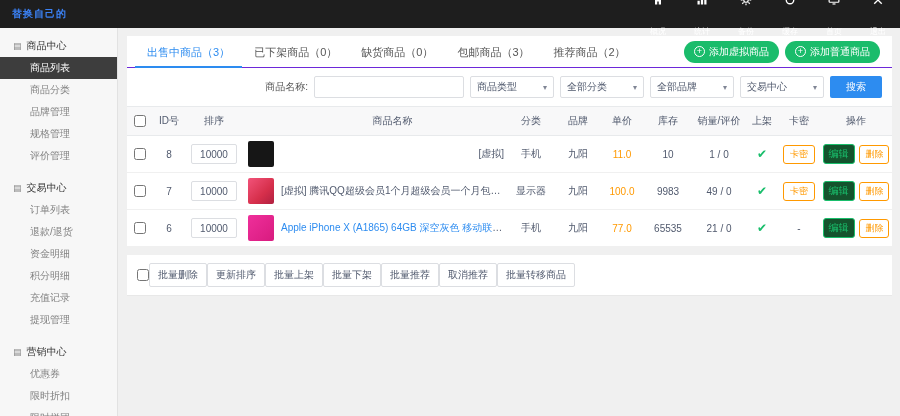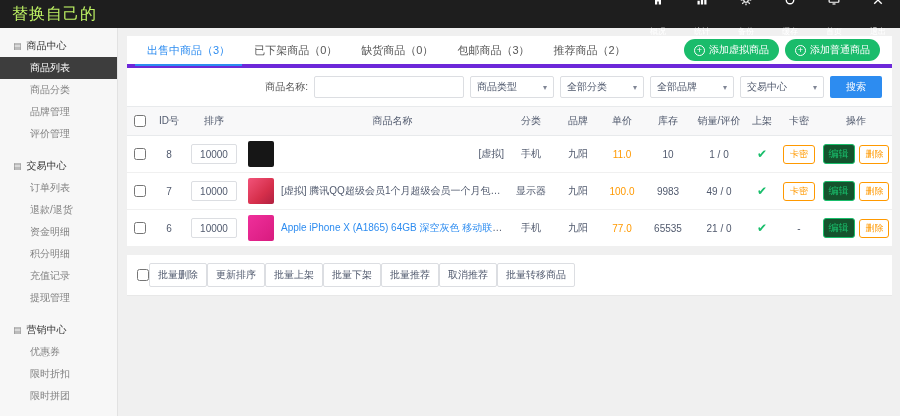--- a/index.html
+++ b/index.html
@@ -1,37 +1,37 @@
 <!DOCTYPE html>
 <html><head>
 <meta charset="utf-8">
 <style>
   *{box-sizing:border-box;margin:0;padding:0}
   html,body{width:900px;height:416px}
   body{font-family:"Liberation Sans","DejaVu Sans",sans-serif;background:#f0f0f0;overflow:hidden;position:relative}
 
   
   .topbar{height:28px;background:#1e1e1e;display:flex;align-items:center;padding-left:12px}
-  .brand{color:#bef264;font-size:16px;font-weight:normal;letter-spacing:1px}
+  .brand{color:#3b82f6;font-size:10px;font-weight:bold;letter-spacing:1px}
   .topnav{margin-left:auto;display:flex;height:100%}
   .topitem{width:44px;display:flex;flex-direction:column;align-items:center;justify-content:center;gap:16px;color:#fff;cursor:pointer}
   .tlabel{font-size:8px;color:#fff}
 
   
   .sidebar{position:absolute;top:28px;left:0;bottom:0;width:118px;background:#f7f7f7;border-right:1px solid #e2e2e2;padding-top:6px;overflow:hidden}
   .side-sec{margin-bottom:9px}
   .sec-title{display:flex;align-items:center;gap:5px;padding:5px 0 4px 13px;font-size:10px;color:#333}
   .sec-icon{font-size:9px;color:#888}
   .side-item{font-size:10px;color:#828282;padding:4px 0 4px 30px;cursor:pointer}
   .side-item.active{background:#3d3d3d;color:#fff}
 
   
   .main{position:absolute;left:119px;top:28px;right:0;bottom:0;padding:8px;overflow:hidden}
   .panel{background:#fff}
-  .tabs{display:flex;align-items:center;height:32px;border-bottom:4px solid #6d28d9;padding:4px 8px}
+  .tabs{display:flex;align-items:center;height:32px;border-bottom:1px solid #6d28d9;padding:4px 8px}
   .tab{font-size:11px;color:#555;padding:0 12px;line-height:32px;height:32px;cursor:pointer}
   .tab.active{color:#2d8cf0;border-bottom:2px solid #2d8cf0}
   .addbtns{margin-left:auto;display:flex;gap:6px;padding-right:4px}
   .addbtn{display:inline-flex;align-items:center;gap:4px;background:#1abc6b;color:#fff;border:none;border-radius:11px;padding:4px 10px;font-size:10px;cursor:pointer}
   .plus{width:11px;height:11px;border:1px solid #fff;border-radius:50%;display:inline-flex;align-items:center;justify-content:center;font-size:9px;line-height:1}
 
   .filters{display:flex;align-items:center;justify-content:flex-end;gap:6px;padding:8px 10px}
   .flabel{font-size:10px;color:#555}
   .finput{width:150px;height:22px;border:1px solid #dcdee2;border-radius:2px;padding:0 6px;font-size:10px;color:#555;outline:none}
   .sel{display:flex;align-items:center;justify-content:space-between;gap:6px;min-width:84px;height:22px;border:1px solid #dcdee2;border-radius:2px;background:#fff;padding:0 6px;font-size:10px;color:#515a6e;cursor:pointer}
@@ -124,20 +124,21 @@
 
 <aside class="sidebar">
   <div class="side-sec">
     <div class="sec-title">
       <span class="sec-icon">▤</span>
       <span>商品中心</span>
     </div>
     <div class="side-item active">商品列表</div>
     <div class="side-item">商品分类</div>
     <div class="side-item">品牌管理</div>
+    <div class="side-item">规格管理</div>
     <div class="side-item">评价管理</div>
   </div>
   <div class="side-sec">
     <div class="sec-title">
       <span class="sec-icon">▤</span>
       <span>交易中心</span>
     </div>
     <div class="side-item">订单列表</div>
     <div class="side-item">退款/退货</div>
     <div class="side-item">资金明细</div>

